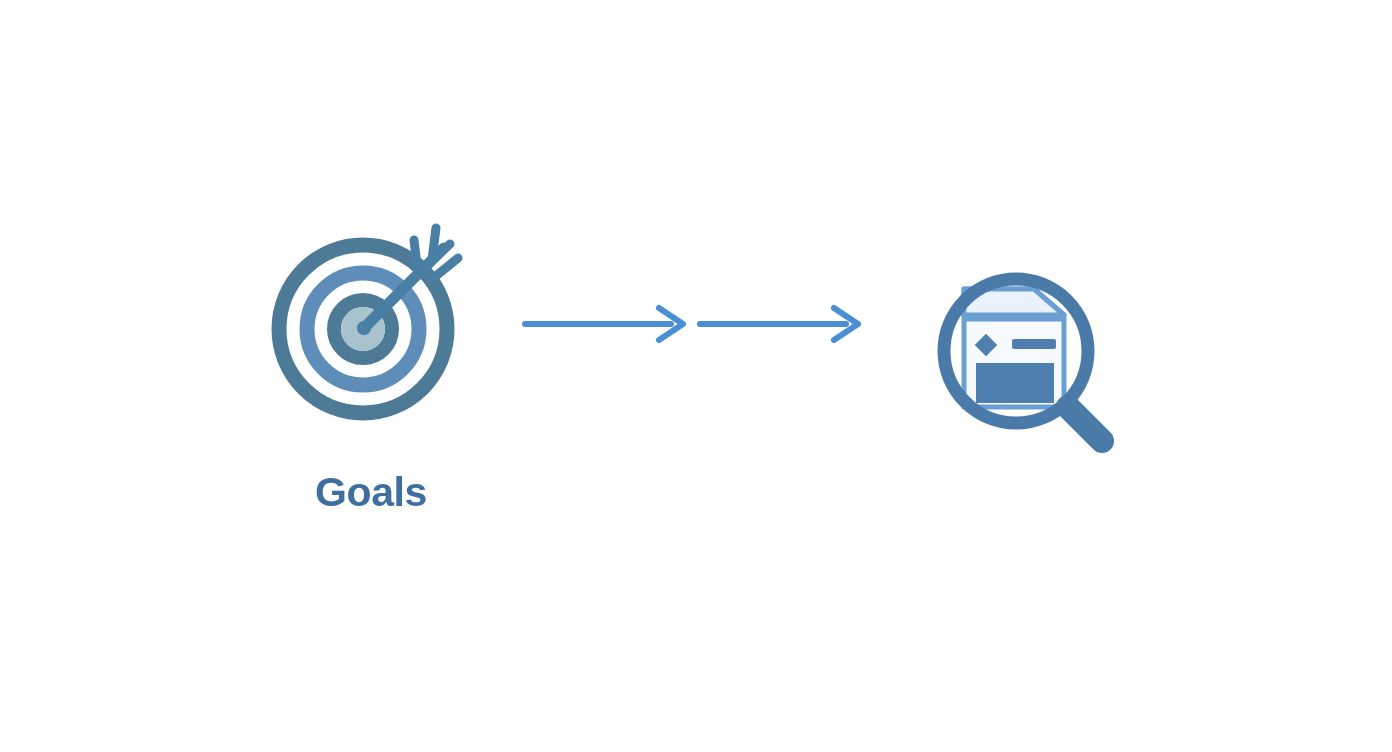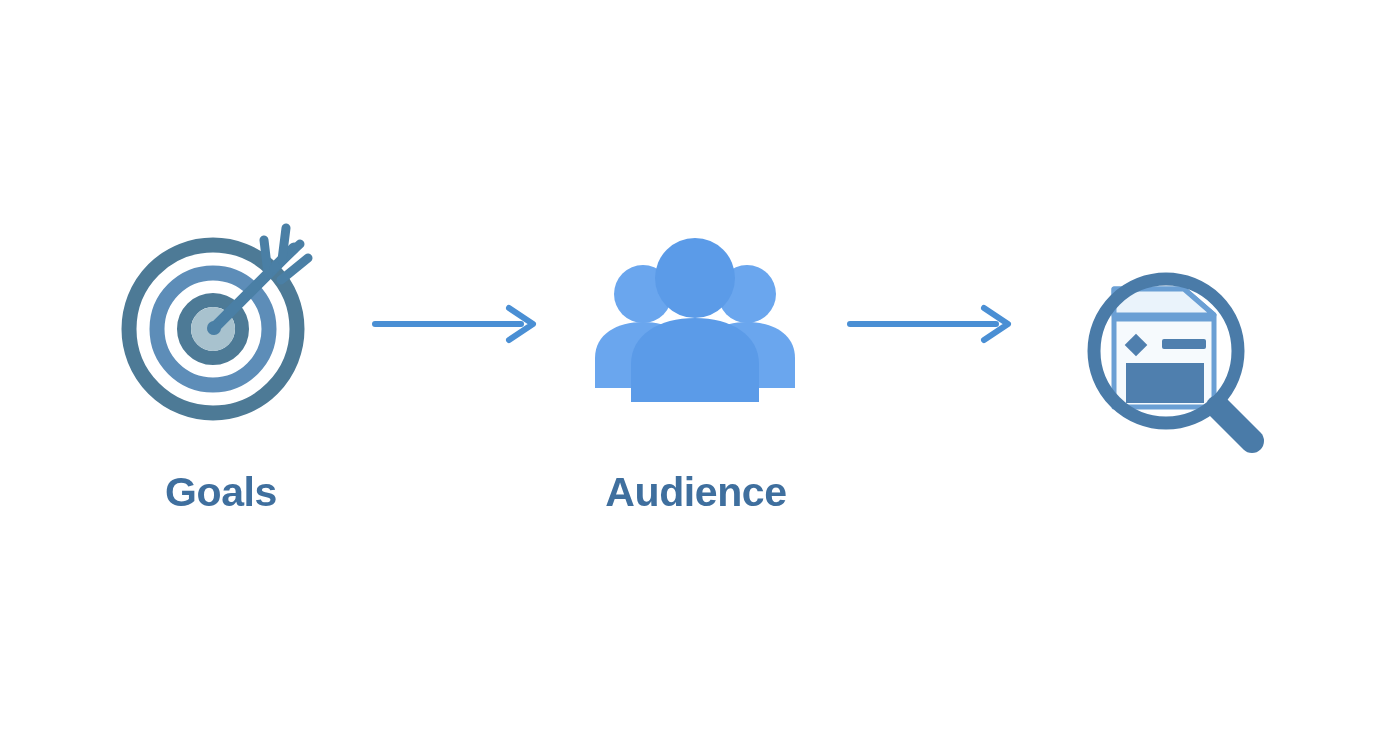--- a/index.html
+++ b/index.html
@@ -103,36 +103,20 @@
       <div class="step-label">Goals</div>
     </div>
 
     <div class="connector">
       <svg width="175" height="40" viewBox="0 0 175 40" xmlns="http://www.w3.org/2000/svg">
         <line x1="4" y1="20" x2="150" y2="20" stroke="#4a8fd4" stroke-width="6" stroke-linecap="round"></line>
         <polyline points="138,4 162,20 138,36" fill="none" stroke="#4a8fd4" stroke-width="6" stroke-linecap="round" stroke-linejoin="round"></polyline>
       </svg>
     </div>
 
-    <div class="step">
-      <div class="step-icon">
-        <svg width="210" height="200" viewBox="0 0 210 200" xmlns="http://www.w3.org/2000/svg">
-
-          <circle cx="52" cy="72" r="29" fill="#6aa6ee"></circle>
-          <path d="M4 166 L4 136 C4 112 26 100 52 100 C78 100 100 112 100 136 L100 166 Z" fill="#6aa6ee"></path>
-
-          <circle cx="156" cy="72" r="29" fill="#6aa6ee"></circle>
-          <path d="M108 166 L108 136 C108 112 130 100 156 100 C182 100 204 112 204 136 L204 166 Z" fill="#6aa6ee"></path>
-
-          <circle cx="104" cy="56" r="40" fill="#5b9be8"></circle>
-          <path d="M40 180 L40 142 C40 113 68 96 104 96 C140 96 168 113 168 142 L168 180 Z" fill="#5b9be8"></path>
-        </svg>
-      </div>
-      <div class="step-label">Audience</div>
-    </div>
 
     <div class="connector">
       <svg width="175" height="40" viewBox="0 0 175 40" xmlns="http://www.w3.org/2000/svg">
         <line x1="4" y1="20" x2="150" y2="20" stroke="#4a8fd4" stroke-width="6" stroke-linecap="round"></line>
         <polyline points="138,4 162,20 138,36" fill="none" stroke="#4a8fd4" stroke-width="6" stroke-linecap="round" stroke-linejoin="round"></polyline>
       </svg>
     </div>
 
     <div class="step">
       <div class="step-icon">

